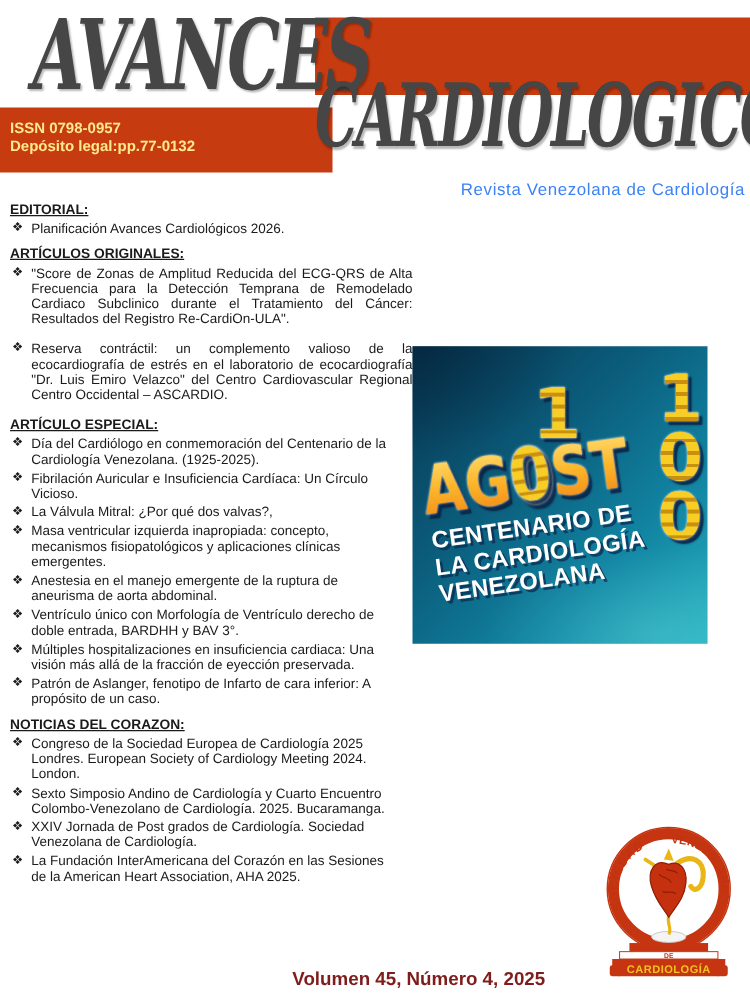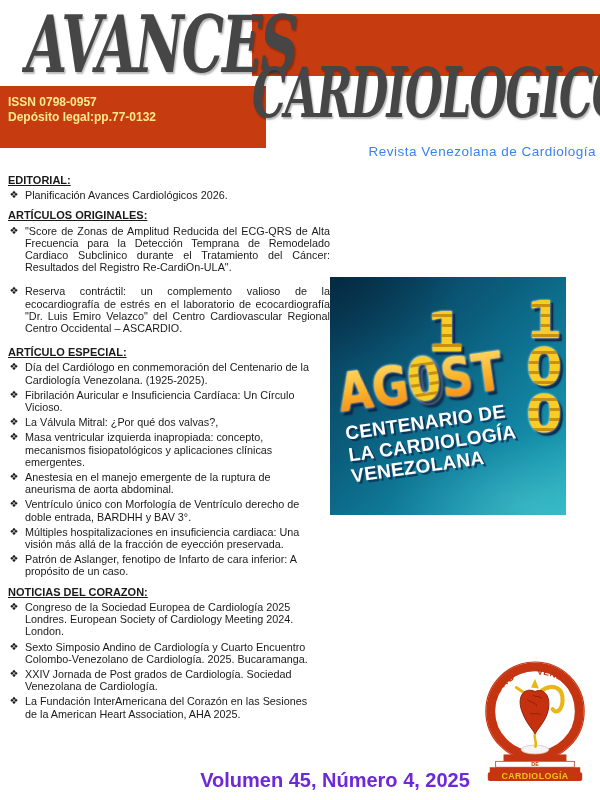--- a/index.html
+++ b/index.html
@@ -6,34 +6,34 @@
   .page{position:relative;width:600px;height:800px;background:#ffffff;overflow:hidden;
         font-family:"Liberation Sans", sans-serif;color:#1a1a1a;border-radius:10px;}
 
   
   .avances{position:absolute;left:26px;top:6px;z-index:3;
     font-family:"DejaVu Serif", serif;font-style:italic;font-weight:bold;
     font-size:78px;line-height:1;color:#464646;letter-spacing:-3px;white-space:nowrap;
     transform:scaleX(.68);transform-origin:left top;
     text-shadow:2px 2px 2px rgba(0,0,0,.28);}
   .red-top{position:absolute;left:252px;top:14px;width:348px;height:62px;z-index:1;}
-  .red-banner{position:absolute;left:0;top:86px;width:266px;height:62px;z-index:2;
+  .red-banner{position:absolute;left:0;top:86px;width:266px;height:52px;z-index:2;
     box-sizing:border-box;padding:9px 0 0 8px;font-weight:bold;font-size:12px;line-height:15px;}
   .cardiologicos{position:absolute;left:252px;top:58px;z-index:3;
     font-family:"DejaVu Serif", serif;font-style:italic;font-weight:bold;
     font-size:70px;line-height:1;color:#464646;letter-spacing:-3px;white-space:nowrap;
     transform:scaleX(.62);transform-origin:left top;
     text-shadow:2px 2px 2px rgba(0,0,0,.28);}
   .subtitle{position:absolute;left:248px;top:144px;width:348px;text-align:right;
     color:#3b82f6;font-size:13.5px;line-height:16px;letter-spacing:.5px;z-index:2;}
 
   
   .toc{position:absolute;left:8px;top:162px;width:322px;font-size:10.8px;line-height:12.2px;z-index:2;}
   .toc .heading{font-weight:bold;text-decoration:underline;font-size:11px;margin:8px 0 3px;}
-  .toc .section:first-child .heading{margin-top:12px;text-decoration:underline;}
+  .toc .section:first-child .heading{margin-top:0;text-decoration:underline;}
   .toc .item{display:flex;gap:5px;margin-bottom:3px;}
   .toc .bullet{flex:0 0 12px;font-size:10px;line-height:12.2px;text-align:center;}
   .toc .item-text{flex:1;}
   .toc .section:not(.justify) .item-text{padding-right:14px;}
   .toc .section.justify .item-text{text-align:justify;}
   .toc .section.justify .item{margin-bottom:12px;}
 
   
   .poster{position:absolute;left:330px;top:277px;width:236px;height:238px;overflow:hidden;z-index:2;
     background:linear-gradient(135deg,#07354f 0%,#0b5e7d 40%,#1184a2 70%,#25b0bf 100%);}
@@ -58,21 +58,21 @@
   .caption{position:absolute;left:14px;top:146px;z-index:3;color:#fff;font-weight:bold;
     font-size:19px;line-height:21.5px;letter-spacing:.3px;white-space:nowrap;
     transform:rotate(-8deg);transform-origin:left top;
     text-shadow:2px 2.5px 0 rgba(13,42,80,.75);}
 
   
   .logo{position:absolute;left:476px;top:655px;width:118px;height:132px;z-index:2;}
 
   
   .footer{position:absolute;left:150px;bottom:8px;width:370px;text-align:center;
-    font-weight:bold;font-size:20px;color:#6d28d9;z-index:3;}
+    font-weight:bold;font-size:15px;color:#7f1d1d;z-index:3;}
 </style>
 </head>
 <body>
 
 <div class="page">
 
   <div class="avances">AVANCES</div>
   <div class="red-top" style="background: rgb(198, 59, 16);"></div>
   <div class="red-banner" style="background: rgb(198, 59, 16); color: rgb(255, 233, 140);">
     <div>ISSN 0798-0957</div>

